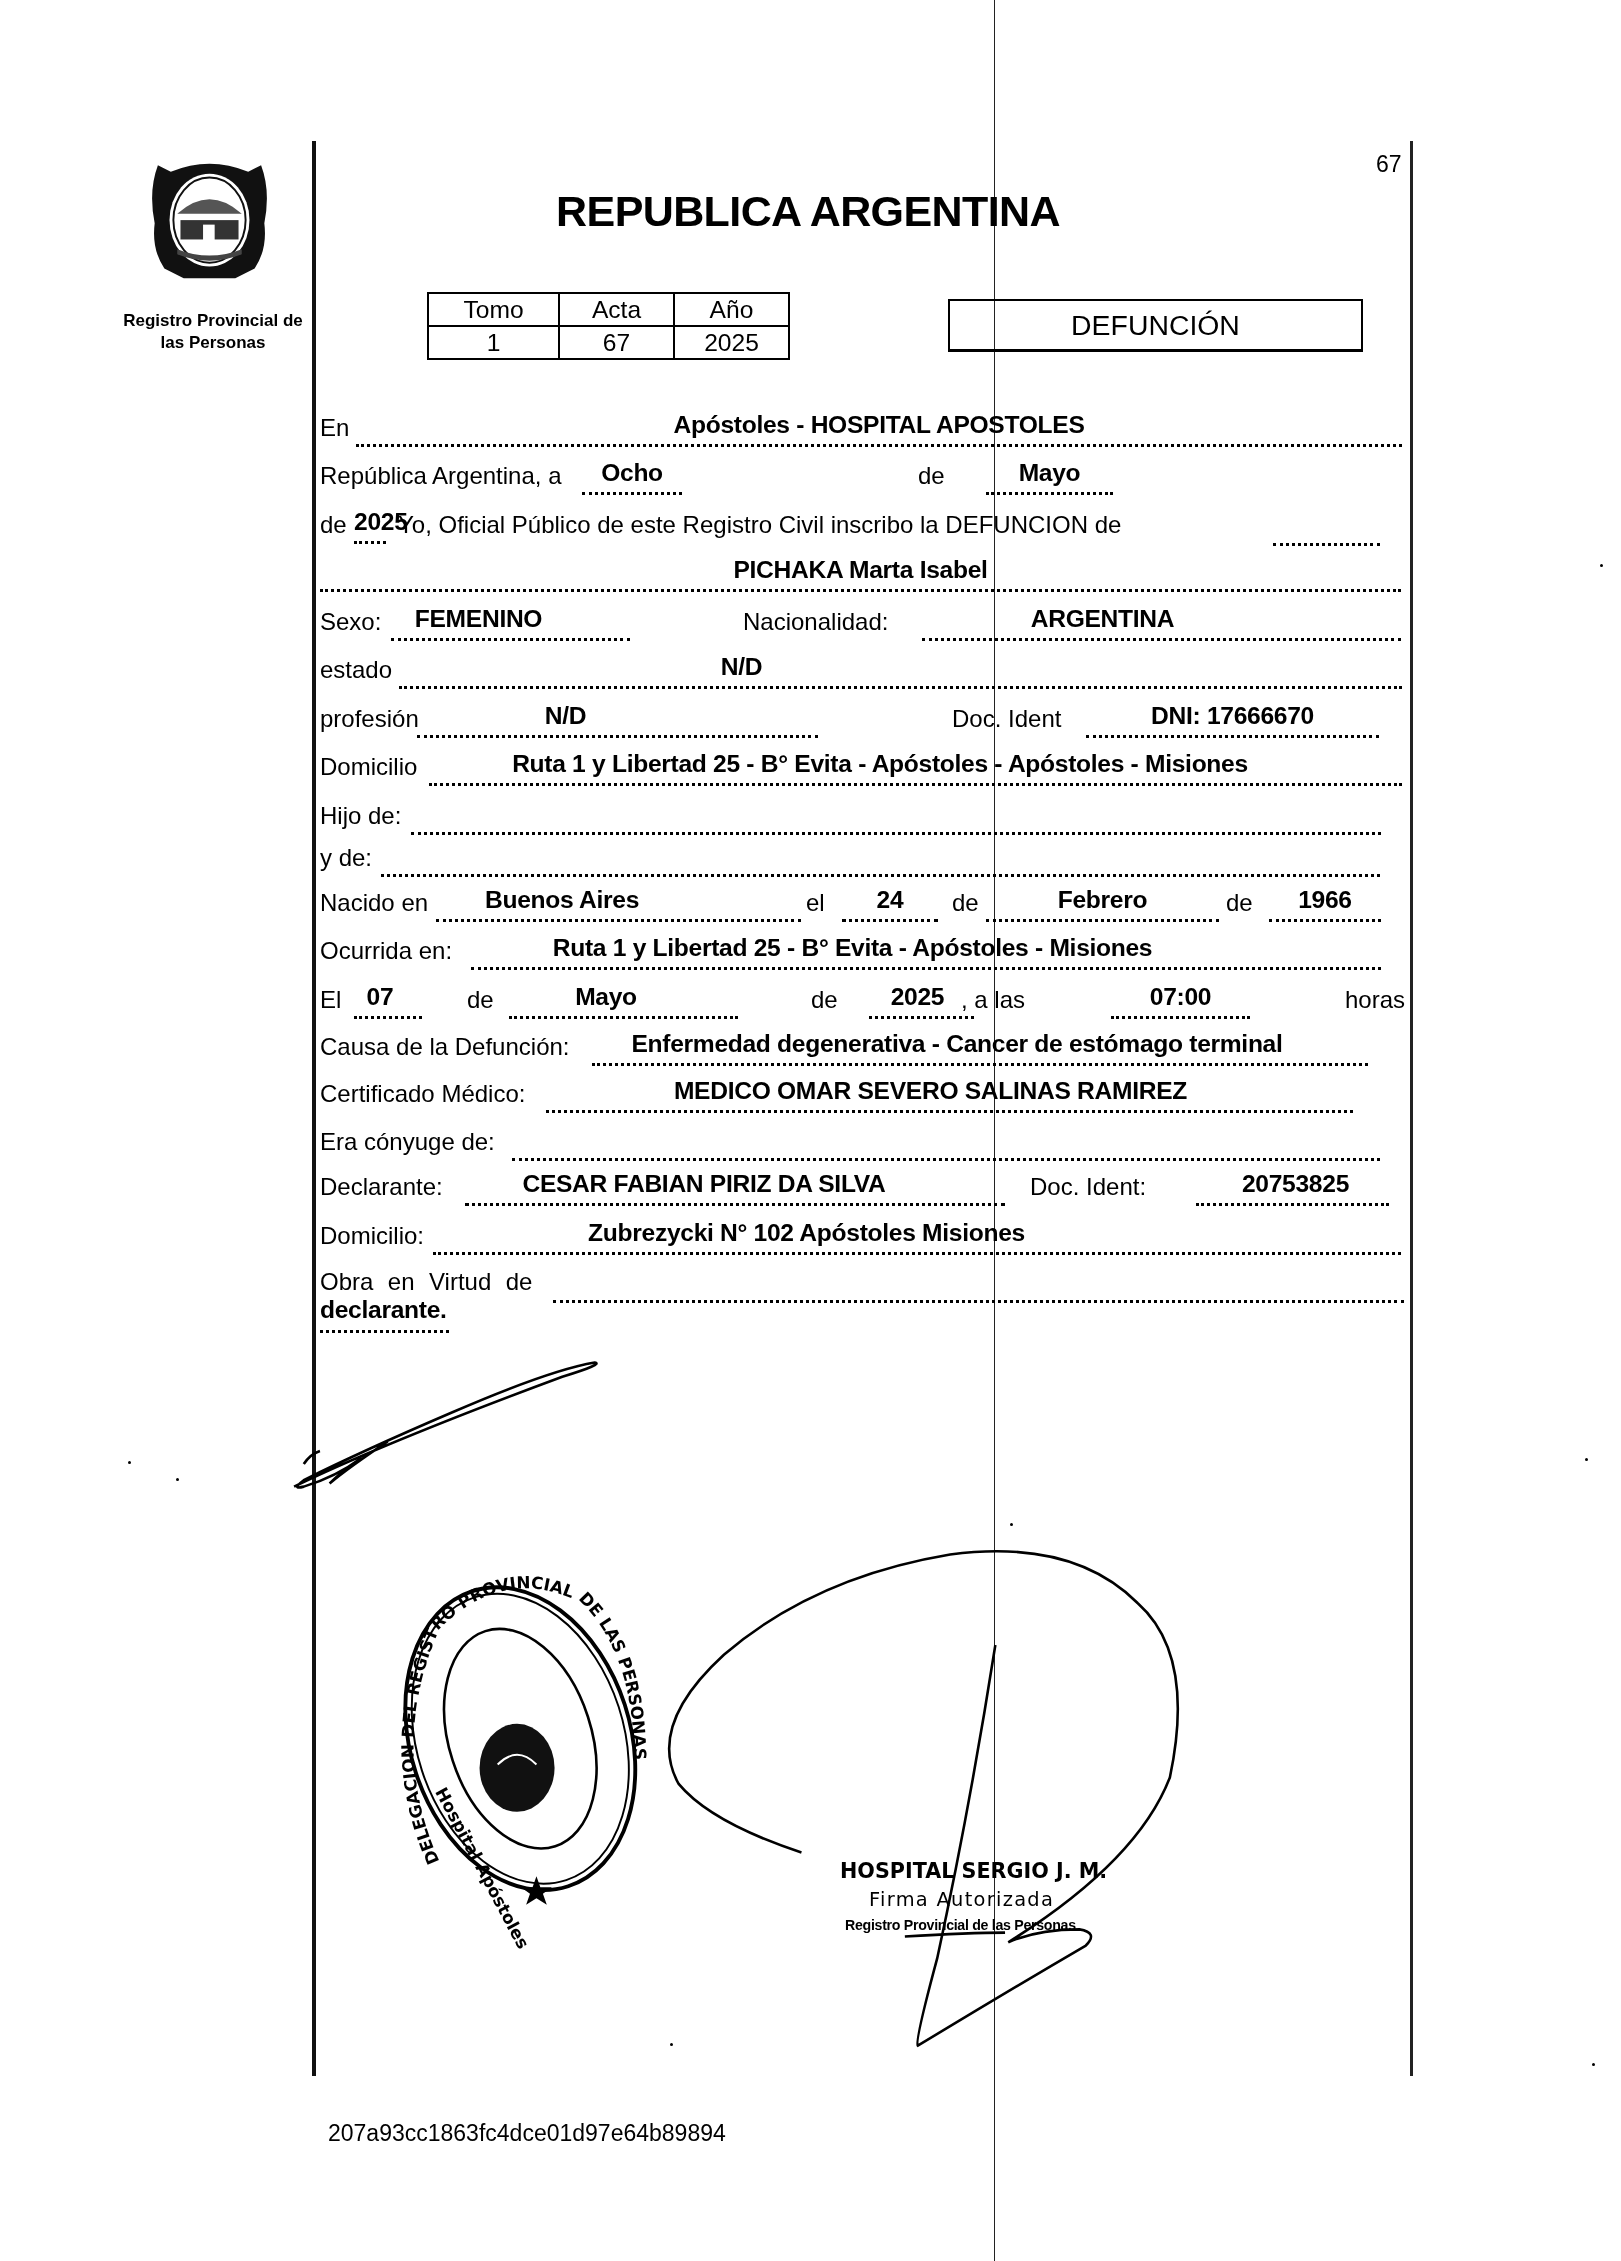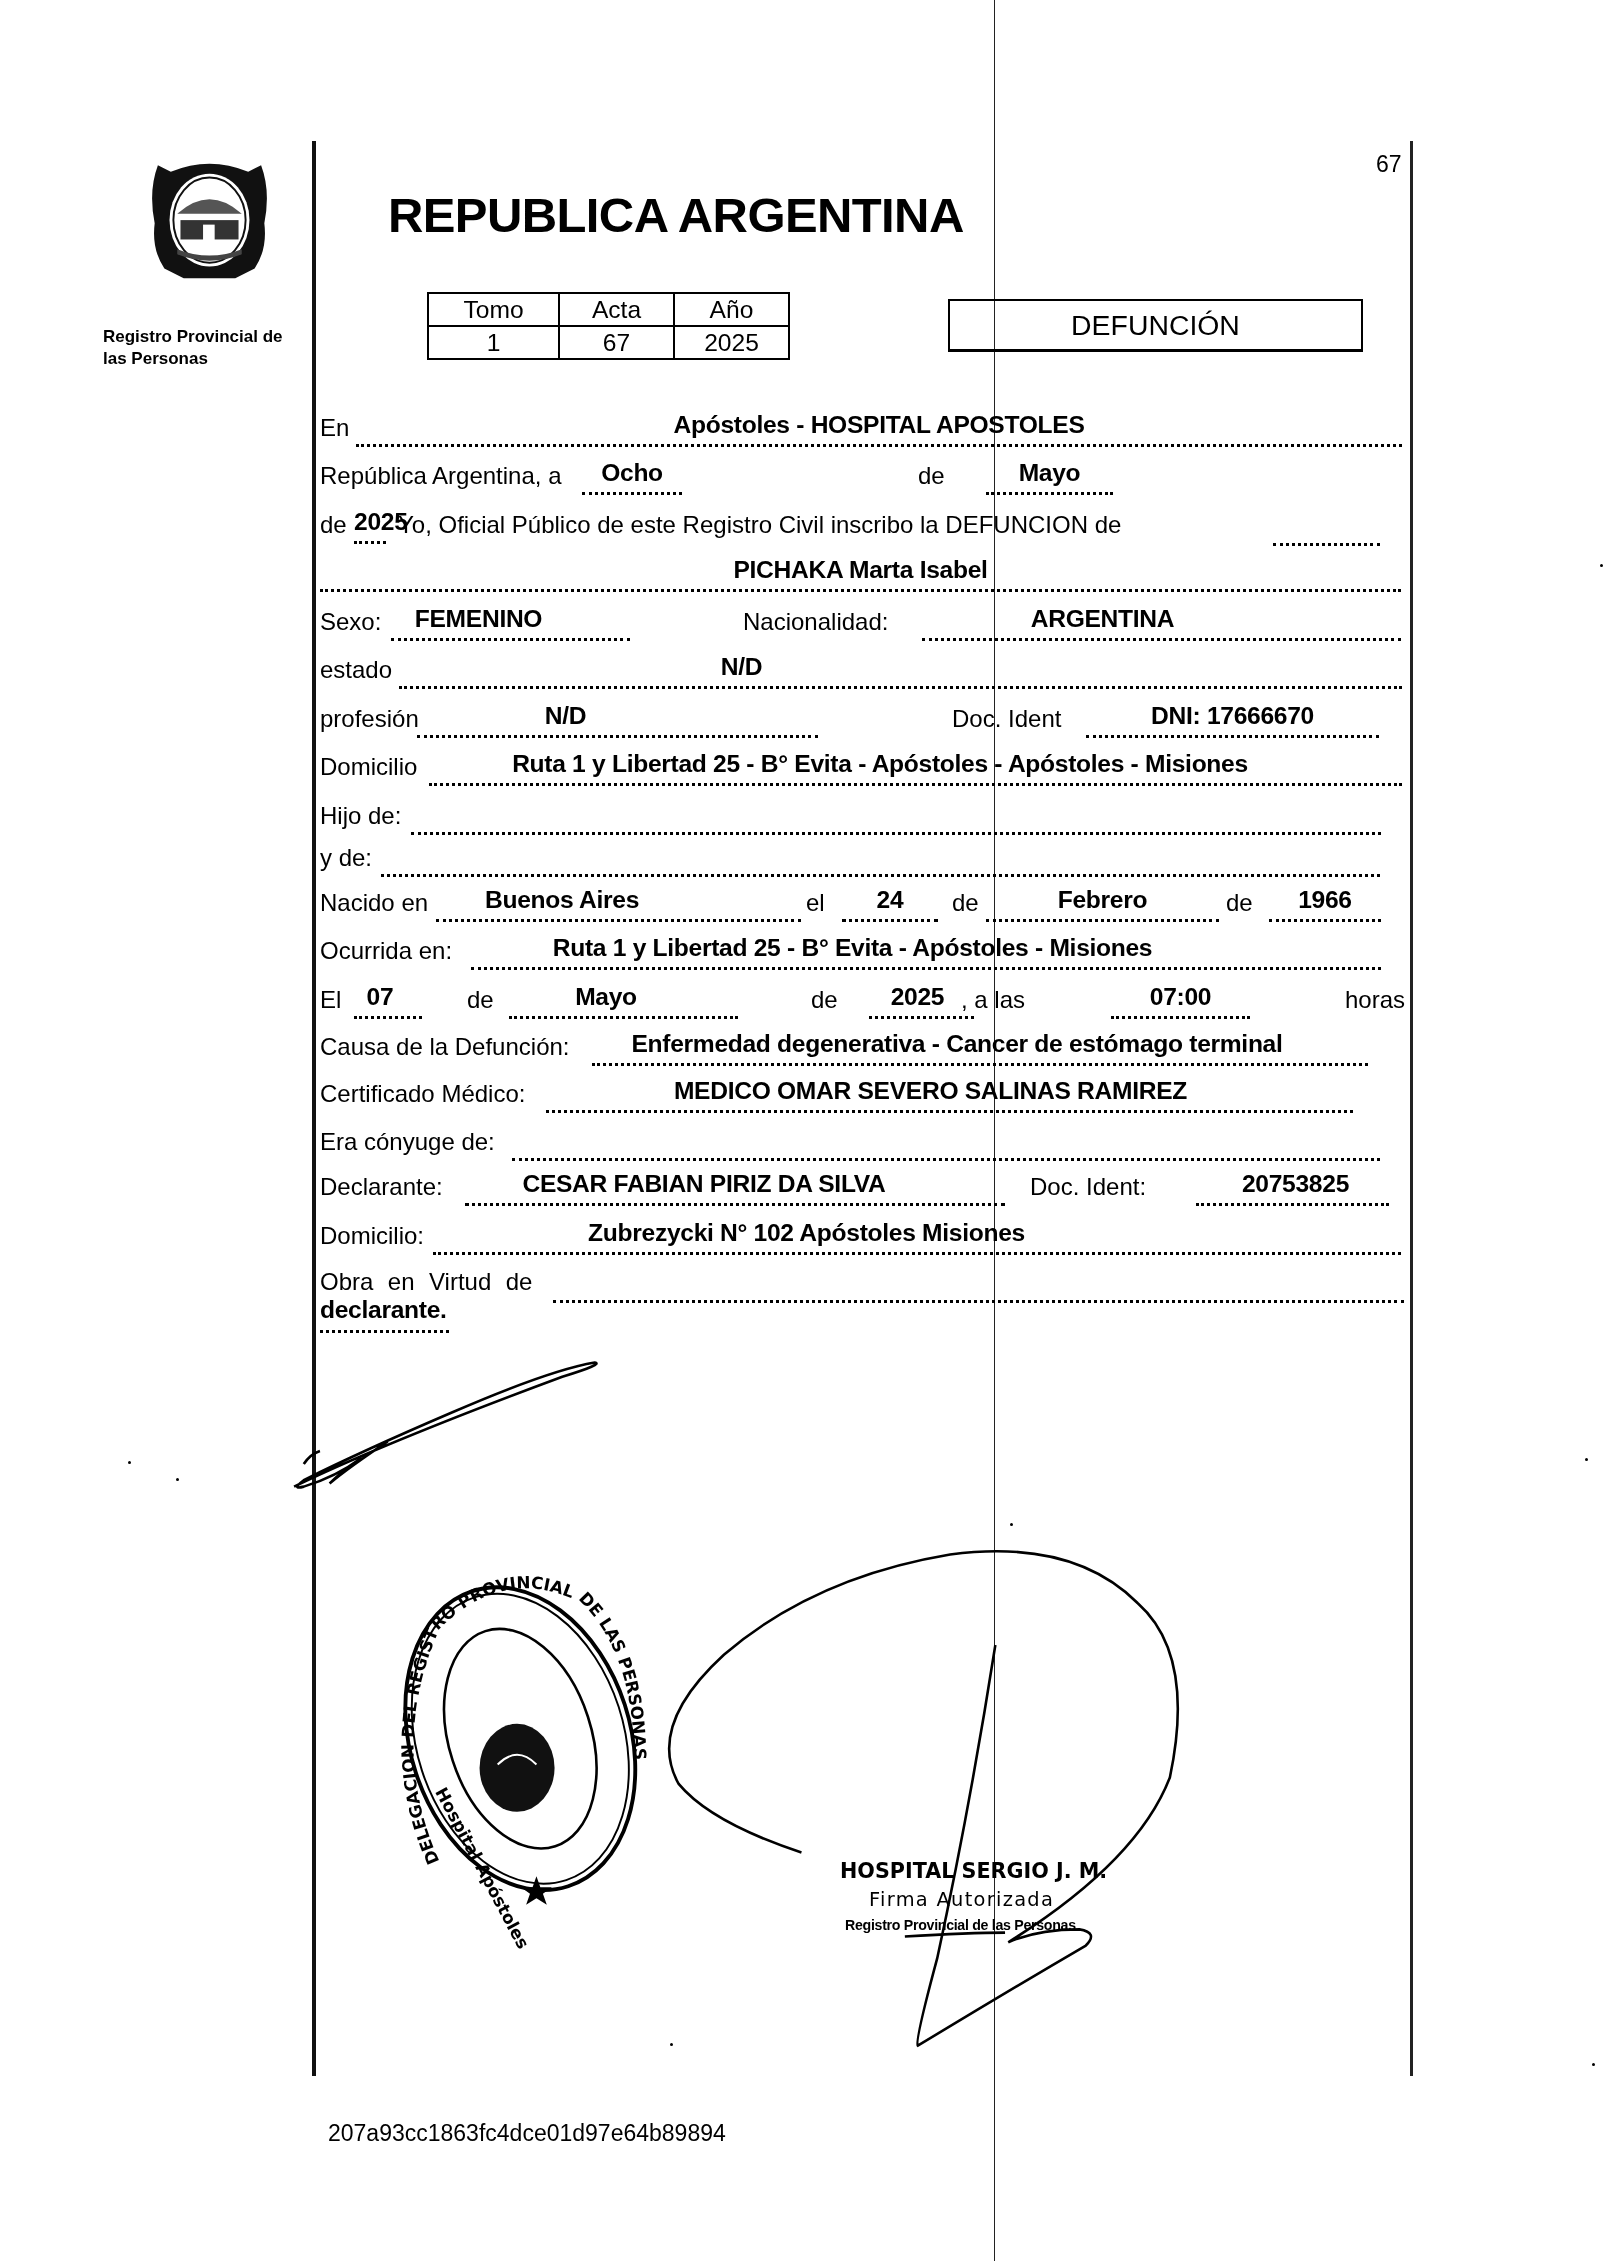--- a/index.html
+++ b/index.html
@@ -3,23 +3,23 @@
 <meta charset="utf-8">
 <style>
   html, body { margin:0; padding:0; background:#fff; }
   body { width:1621px; height:2261px; position:relative; overflow:hidden; color:#000;
          font-family:"Liberation Sans", sans-serif; }
   .abs { position:absolute; }
   .vline-left { left:312px; top:141px; width:3.9px; height:1935px; background:#111; }
   .vline-right { left:1410px; top:141px; width:3.2px; height:1935px; background:#222; }
   .vline-fold { left:994px; top:0; width:1.3px; height:2261px; background:#222; }
   .logo { left:145px; top:152px; width:129px; height:133px; }
-  .logo-caption { left:103px; top:310px; width:220px; font-size:17px; font-weight:bold; line-height:22px;margin-top:16px; }
+  .logo-caption { left:103px; top:310px; width:220px; text-align:center; font-size:17px; font-weight:bold; line-height:22px; }
   .page-num { left:1376px; top:151px; font-size:23px; }
-  .title { left:388px; top:187px; width:840px; text-align:left; font-size:49px; font-weight:bold; letter-spacing:-0.6px; }
+  .title { left:388px; top:187px; width:840px; text-align:center; font-size:43px; font-weight:bold; letter-spacing:-0.6px; }
   table.reg { position:absolute; left:427px; top:292px; border-collapse:collapse; }
   table.reg td { border:2.6px solid #000; width:129px; height:31px; text-align:center; font-size:24.6px; padding:0; }
   table.reg td:nth-child(2){ width:113px; }
   table.reg td:nth-child(3){ width:113px; }
   .type-box { left:948px; top:299px; width:411px; height:48px; border:2.6px solid #000; border-bottom-width:3.9px;
               font-size:28.4px; text-align:center; line-height:48px; }
   .row { position:absolute; left:320px; height:39px; font-size:24px; white-space:nowrap; }
   .lbl { position:absolute; top:0; }
   .fill { position:absolute; top:30px; height:0; border-bottom:3.9px dotted #000; }
   .val { position:absolute; top:-2.6px; font-weight:bold; text-align:center; font-size:24.6px; letter-spacing:-0.3px; }

